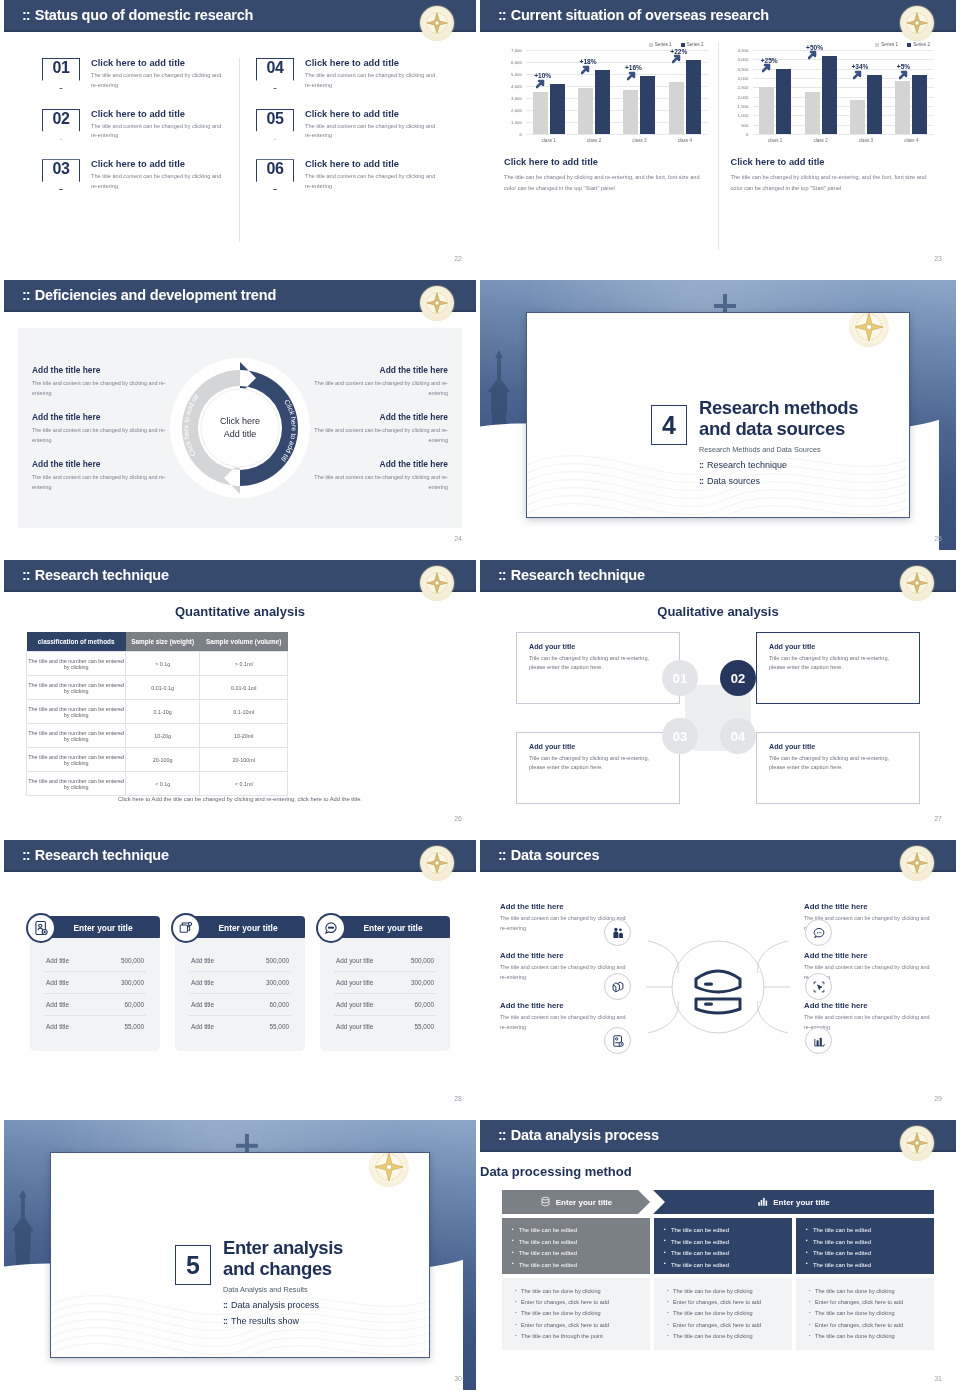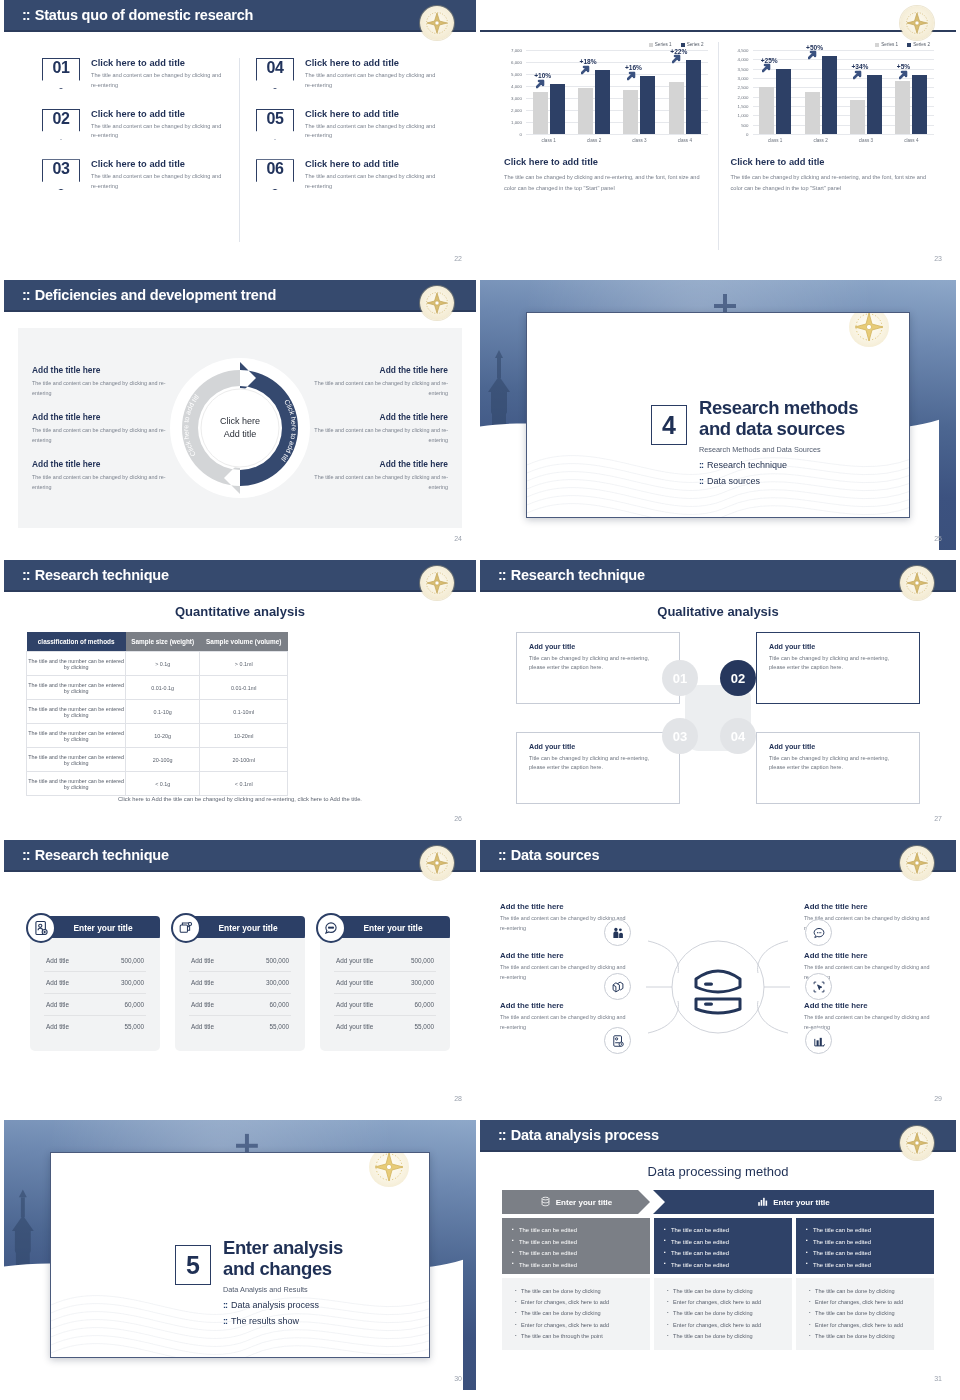--- a/index.html
+++ b/index.html
@@ -157,22 +157,22 @@
   .ds-col.r { right:6px; text-align:left; }
   .ds-item { margin-bottom:18px; }
   .ds-item h5 { font-size:7.8px; color:#1f2f55; font-weight:bold; margin-bottom:3px; }
   .ds-item p { font-size:5.4px; color:#767d89; line-height:1.8; }
   .ds-hub { position:absolute; left:50%; top:50%; transform:translate(-50%,-50%);
      width:200px; height:160px; }
   .node { position:absolute; width:27px; height:27px; border-radius:50%; background:#fff;
      border:1px solid #c8ccd4; display:flex; align-items:center; justify-content:center; }
 
   
-  .dp-h { position:absolute; left:0; right:0; top:44px; text-align:center;
-     font-size:13px; font-weight:normal; color:#1f3055; }
+  .dp-h { position:absolute; left:0; right:0; top:44px; text-align:left;
+     font-size:13px; font-weight:bold; color:#1f3055; }
   .dp-arrows { position:absolute; left:22px; right:22px; top:70px; height:24px; display:flex; }
   .dp-arrow { position:relative; height:24px; display:flex; align-items:center;
      justify-content:center; color:#fff; font-size:8px; font-weight:bold; gap:5px; }
   .dp-arrow.a1 { width:148px; background:#7b7f86;
      clip-path:polygon(0 0, calc(100% - 12px) 0, 100% 50%, calc(100% - 12px) 100%, 0 100%); }
   .dp-arrow.a2 { flex:1; margin-left:3px; background:#2f4268;
      clip-path:polygon(0 0, 100% 0, 100% 100%, 0 100%, 12px 50%); }
   .dp-bul { position:absolute; left:22px; right:22px; top:98px; height:56px; display:flex; gap:4px; }
   .dp-bul > div { padding:7px 10px; }
   .dp-bul .p1 { width:148px; background:#7b7f86; }
@@ -278,20 +278,23 @@
               </div>
           </div>
         </div>
       </div>
       <div class="pg">22</div>
     </div>
   </div>
 
   <div class="slide rightcol">
     <div class="inner">
+      <div class="hdr">
+        <div class="ttl"><span class="dots">::</span><span>Current situation of overseas research</span></div>
+      </div>
       <div class="hdr-edge"></div>
       <div class="logo">
         <svg viewBox="0 0 34 34">
             <g stroke="#cbae5f" stroke-width=".7" fill="none">
           <circle cx="17" cy="17" r="10.5" stroke-dasharray="1 1.6"></circle>
           <path d="M17 7 L19.5 15 L27 17 L19.5 19 L17 27 L14.5 19 L7 17 L14.5 15 Z" fill="#d8bd72" stroke="#c2a456"></path>
           <circle cx="17" cy="17" r="2.1" fill="#fff"></circle>
             </g>
           </svg>
       </div>

